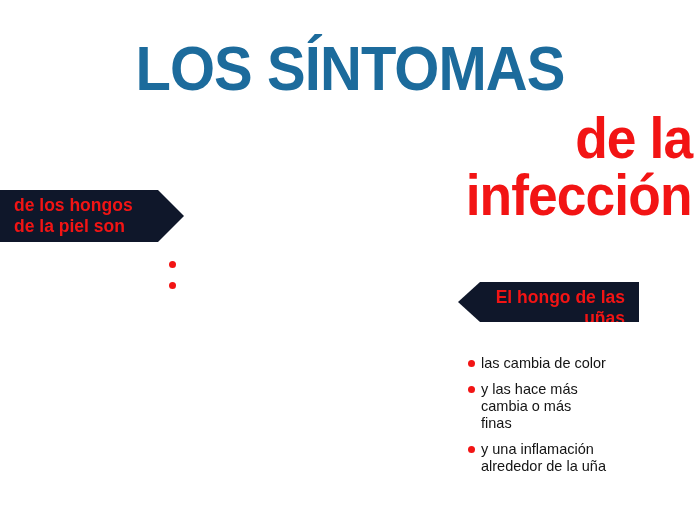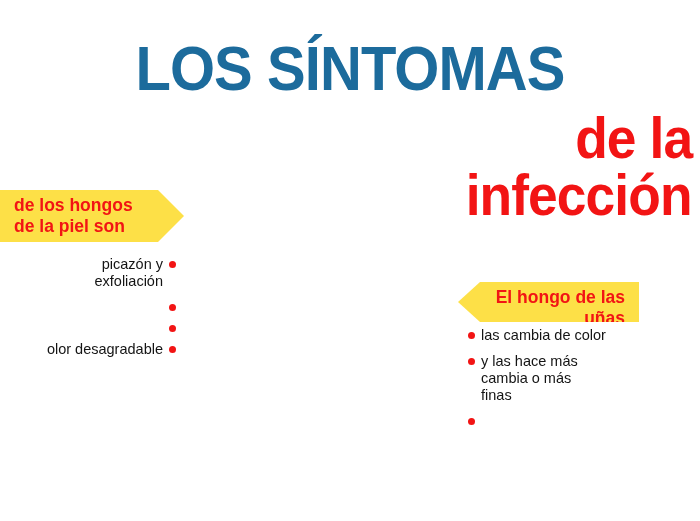--- a/index.html
+++ b/index.html
@@ -69,21 +69,21 @@
     letter-spacing: -1px;
     color: #f21414;
     transform: scaleX(0.92);
     transform-origin: right top;
     white-space: nowrap;
   }
 
   
   .banner {
     position: absolute;
-    background: #fde047;
+    background: #0f172a;
     box-sizing: border-box;
   }
   .banner-left {
     left: 0;
     top: 190px;
     width: 184px;
     height: 52px;
     padding: 5px 30px 5px 14px;
     clip-path: polygon(0 0, 158px 0, 184px 50%, 158px 100%, 0 100%);
   }
@@ -114,21 +114,21 @@
     line-height: 17px;
     color: #141414;
   }
   .list-left {
     left: 0;
     top: 256px;
     width: 176px;
   }
   .list-right {
     left: 468px;
-    top: 327px;
+    top: 355px;
     width: 220px;
   }
 
   .list-item {
     display: flex;
     margin-bottom: 9px;
   }
   .list-left .list-item {
     flex-direction: row;
     justify-content: flex-end;
@@ -170,32 +170,23 @@
   </div>
 
   <div class="banner banner-left">
     <div class="banner-text">de los hongos
 de la piel son</div>
   </div>
 
   <div class="list list-left">
     <div class="list-item">
       <span class="bullet"></span>
-      <span class="item-text">picazón y
-exfoliación</span>
-    </div>
-    <div class="list-item">
-      <span class="bullet"></span>
-    </div>
-    <div class="list-item">
-      <span class="bullet"></span>
-    </div>
-    <div class="list-item">
-      <span class="bullet"></span>
-      <span class="item-text">olor desagradable</span>
+    </div>
+    <div class="list-item">
+      <span class="bullet"></span>
     </div>
   </div>
 
   <div class="banner banner-right">
     <div class="banner-text">El hongo de las
 uñas</div>
   </div>
 
   <div class="list list-right">
     <div class="list-item">
@@ -203,16 +194,18 @@
       <span class="item-text">las cambia de color</span>
     </div>
     <div class="list-item">
       <span class="bullet"></span>
       <span class="item-text">y las hace más
 cambia o más
 finas</span>
     </div>
     <div class="list-item">
       <span class="bullet"></span>
+      <span class="item-text">y una inflamación
+alrededor de la uña</span>
     </div>
   </div>
 
 </div>
 
 </body></html>

